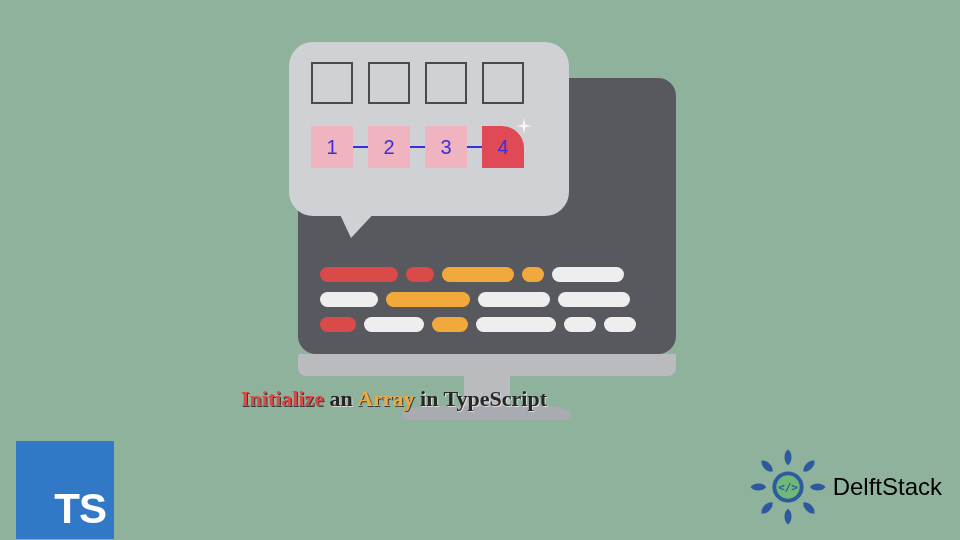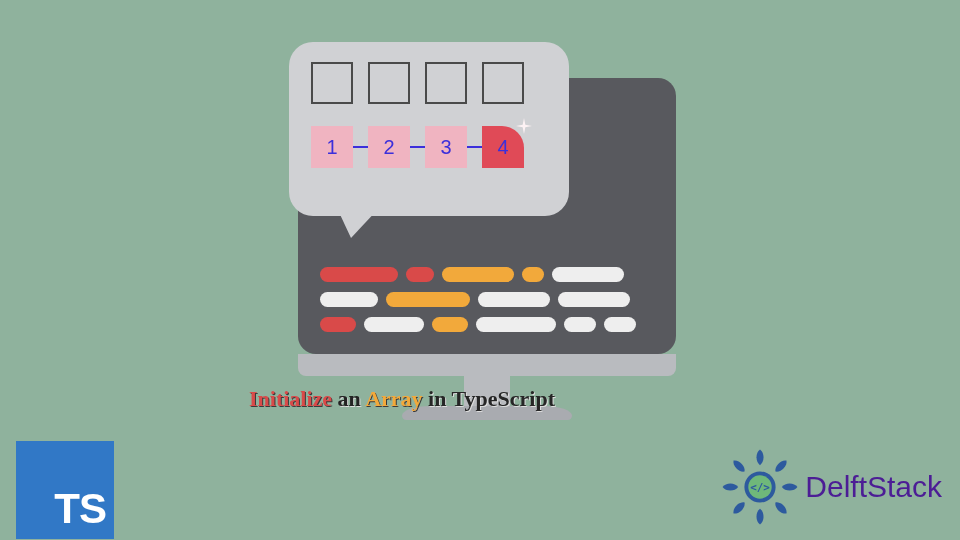--- a/index.html
+++ b/index.html
@@ -136,21 +136,21 @@
     width: 16px;
     height: 16px;
   }
   .link {
     width: 15px;
     height: 2px;
     background: #3b2fdb;
   }
   .caption {
     position: absolute;
-    left: 12px;
+    left: 4px;
     width: 780px;
     top: 386px;
     text-align: center;
     font-family: "Comic Sans MS", "Comic Sans", cursive;
     font-size: 22px;
     font-weight: 700;
   }
   .cap-init { color: #d94a49; text-shadow: 1px 1px 0 #3a3a3a; }
   .cap-an { color: #232323; text-shadow: 1px 1px 0 #ddd; }
   .cap-array { color: #f2a93b; text-shadow: 1px 1px 0 #3a3a3a; }
@@ -177,22 +177,22 @@
   }
   .delftstack {
     position: absolute;
     right: 18px;
     bottom: 14px;
     display: flex;
     align-items: center;
     gap: 6px;
   }
   .ds-text {
-    color: #4c1d95;
-    font-size: 30px;
+    color: #000000;
+    font-size: 24px;
     font-family: Arial, sans-serif;
   }
   .ds-logo {
     width: 78px;
     height: 78px;
     position: relative;
   }
 </style>
 </head>
 <body>

